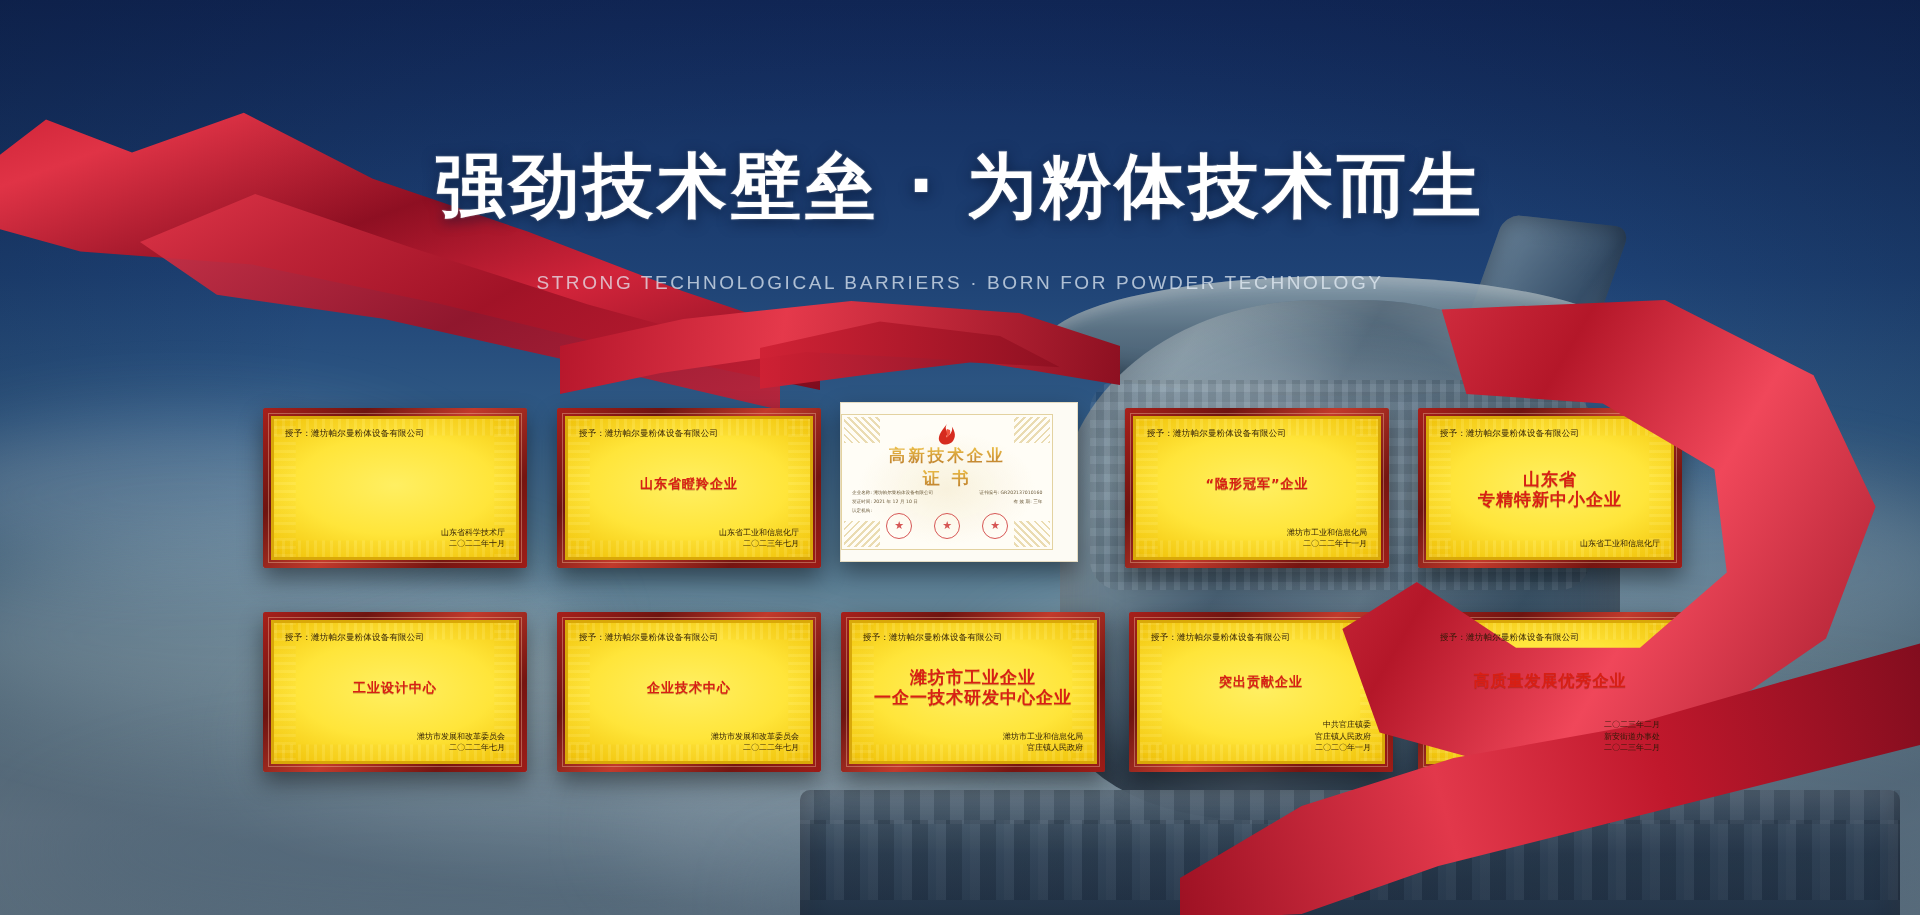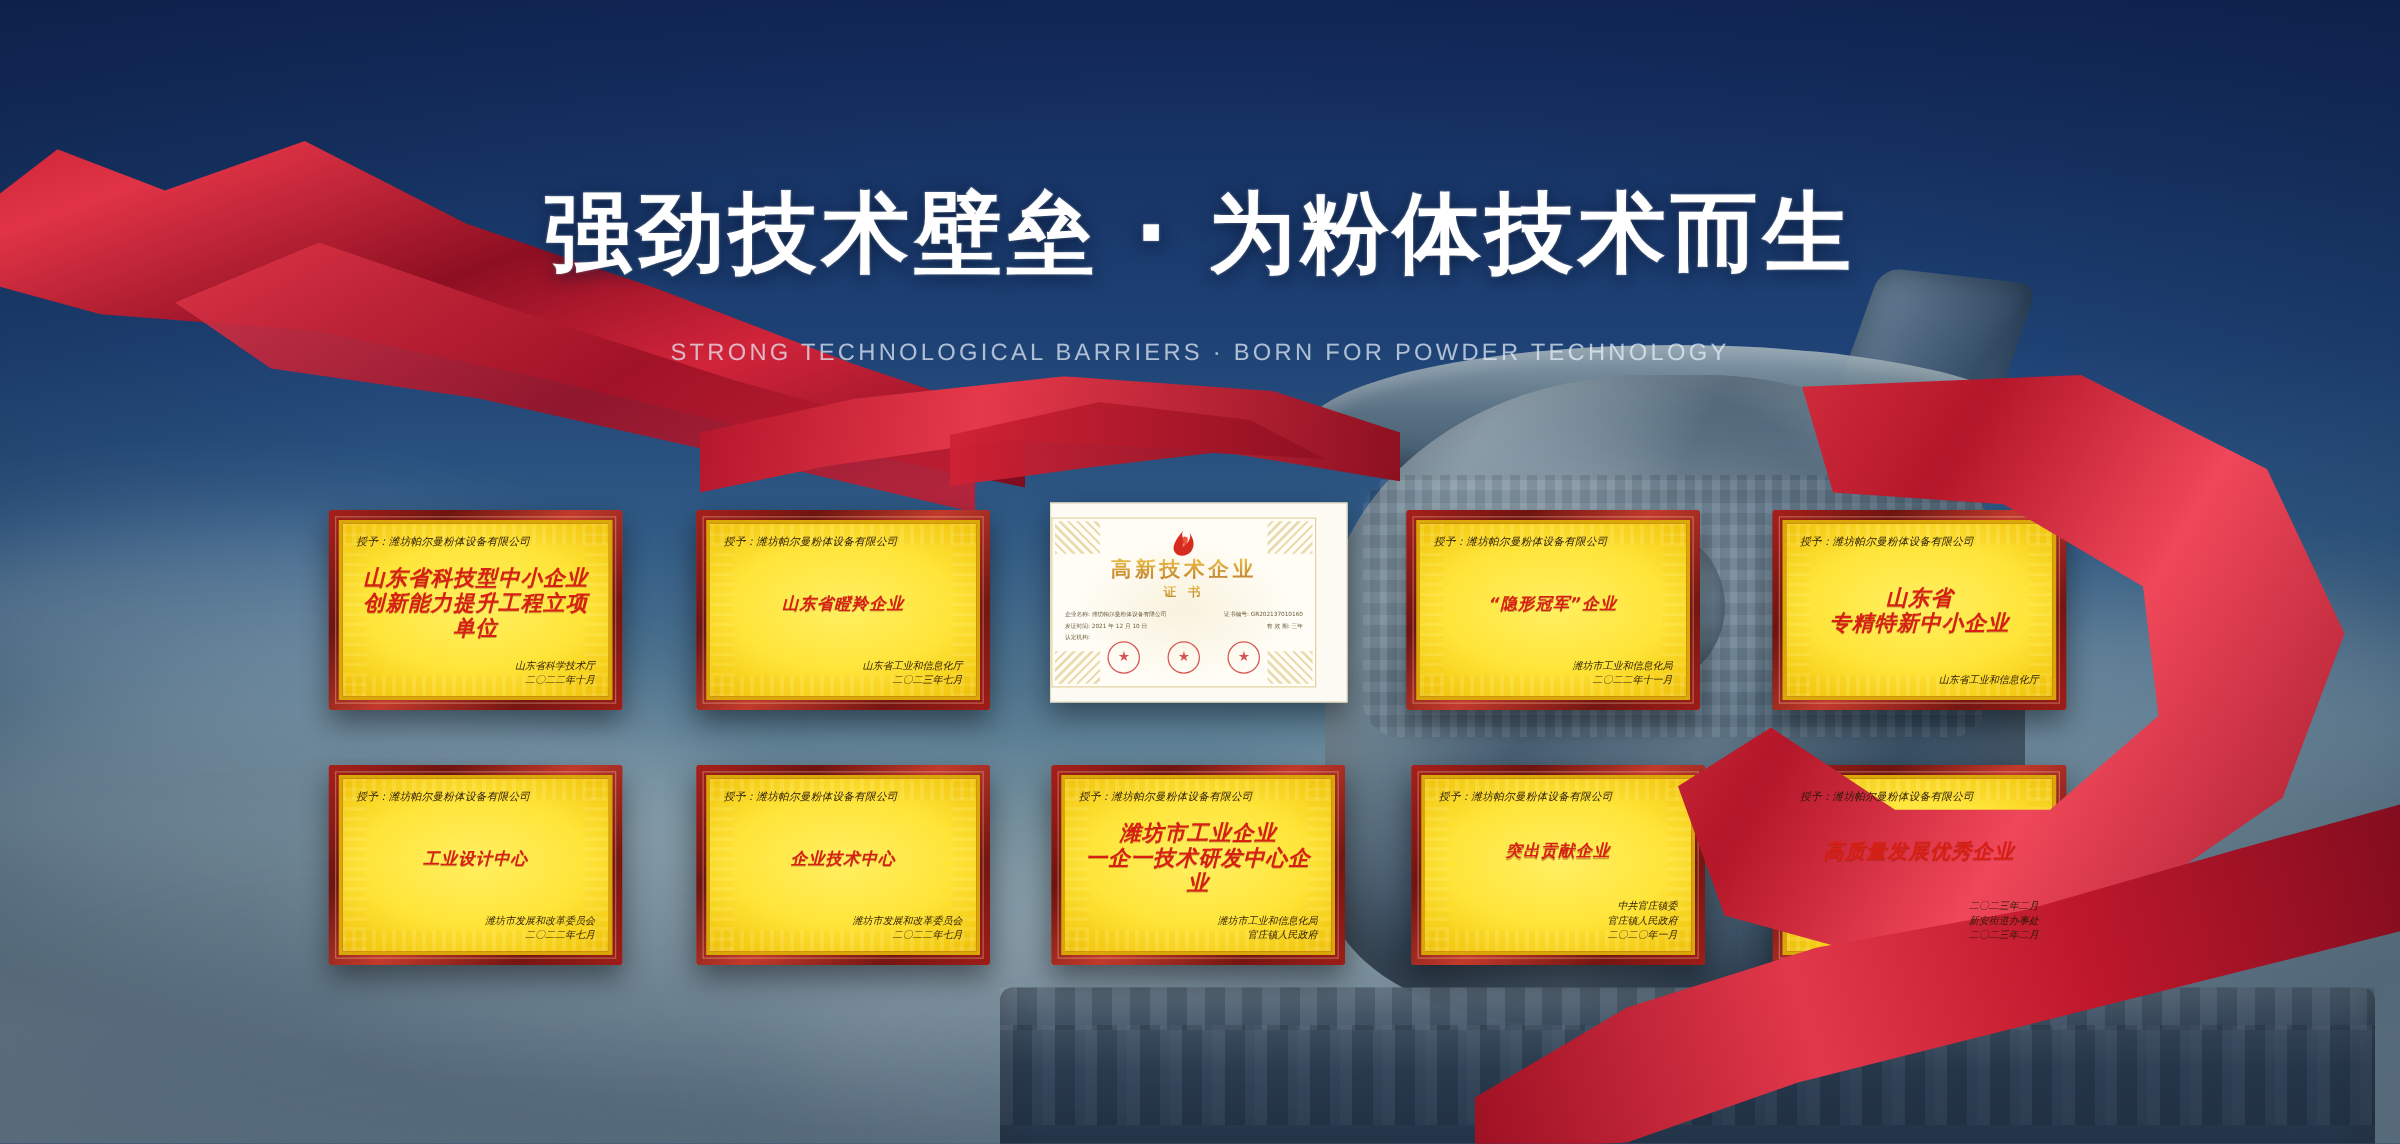--- a/index.html
+++ b/index.html
@@ -138,23 +138,22 @@
   }
   .subhead{
     position:absolute;left:0;right:0;top:272px;text-align:center;
     font-size:19px;letter-spacing:2.6px;color:rgba(232,240,248,.72);
     font-family:"Liberation Sans",sans-serif;
   }
 
   
   .grid{position:absolute;left:263px;top:408px;width:1410px;}
   .plaque{
-    position:absolute;width:235px;height:160px;
+    position:absolute;width:264px;height:160px;
     box-shadow:0 10px 22px rgba(0,0,0,.45);
-    font-style:italic;
   }
   .frame{
     position:absolute;inset:0;
     background:linear-gradient(135deg,#a8201b 0%,#6f1410 25%,#c23a2c 50%,#761511 78%,#9e1d18 100%);
     padding:8px;box-sizing:border-box;
     border-radius:2px;
   }
   .frame:after{
     content:"";position:absolute;inset:5px;border:1px solid rgba(255,220,180,.35);
     pointer-events:none;
@@ -221,21 +220,21 @@
     position:absolute;left:0;right:0;top:30px;text-align:center;
     font-size:16.5px;font-weight:bold;letter-spacing:3px;
     color:#b8860b;
     background:linear-gradient(180deg,#f0c44a,#b8772a);
     -webkit-background-clip:text;background-clip:text;
     -webkit-text-fill-color:transparent;
     font-family:"DejaVu Sans","Liberation Sans",sans-serif;
   }
   .cert-sub{
     position:absolute;left:0;right:0;top:52px;text-align:center;
-    font-size:10px;font-weight:bold;letter-spacing:3px;
+    font-size:17px;font-weight:bold;letter-spacing:3px;
     background:linear-gradient(180deg,#f0c44a,#b8772a);
     -webkit-background-clip:text;background-clip:text;-webkit-text-fill-color:transparent;
     color:#b8860b;font-family:"DejaVu Sans","Liberation Sans",sans-serif;
   }
   .cert-fields{position:absolute;left:10px;right:10px;top:74px;font-size:4.6px;color:#6b5a3a;
     font-family:"DejaVu Sans","Liberation Sans",sans-serif;line-height:1.9;}
   .cf-row{display:flex;justify-content:space-between;}
   .cf span{white-space:nowrap;}
   .seals{position:absolute;left:0;right:0;bottom:10px;display:flex;justify-content:center;gap:22px;}
   .seal{width:24px;height:24px;border-radius:50%;border:1.4px solid #cf3a3a;
@@ -282,24 +281,20 @@
 
   <div class="headline">强劲技术壁垒 · 为粉体技术而生</div>
   <div class="subhead">STRONG TECHNOLOGICAL BARRIERS · BORN FOR POWDER TECHNOLOGY</div>
 
   <div class="grid">
 
     <div class="plaque" style="left:0px;top:0px;">
       <div class="frame">
         <div class="inner">
           <div class="p-award">授予：潍坊帕尔曼粉体设备有限公司</div>
-          <div class="p-title two">
-            <div>山东省科技型中小企业</div>
-            <div>创新能力提升工程立项单位</div>
-          </div>
           <div class="p-foot">
             <div>山东省科学技术厅</div>
             <div>二〇二二年十月</div>
           </div>
         </div>
       </div>
     </div>
 
     <div class="plaque" style="left:294px;top:0px;">
       <div class="frame">

